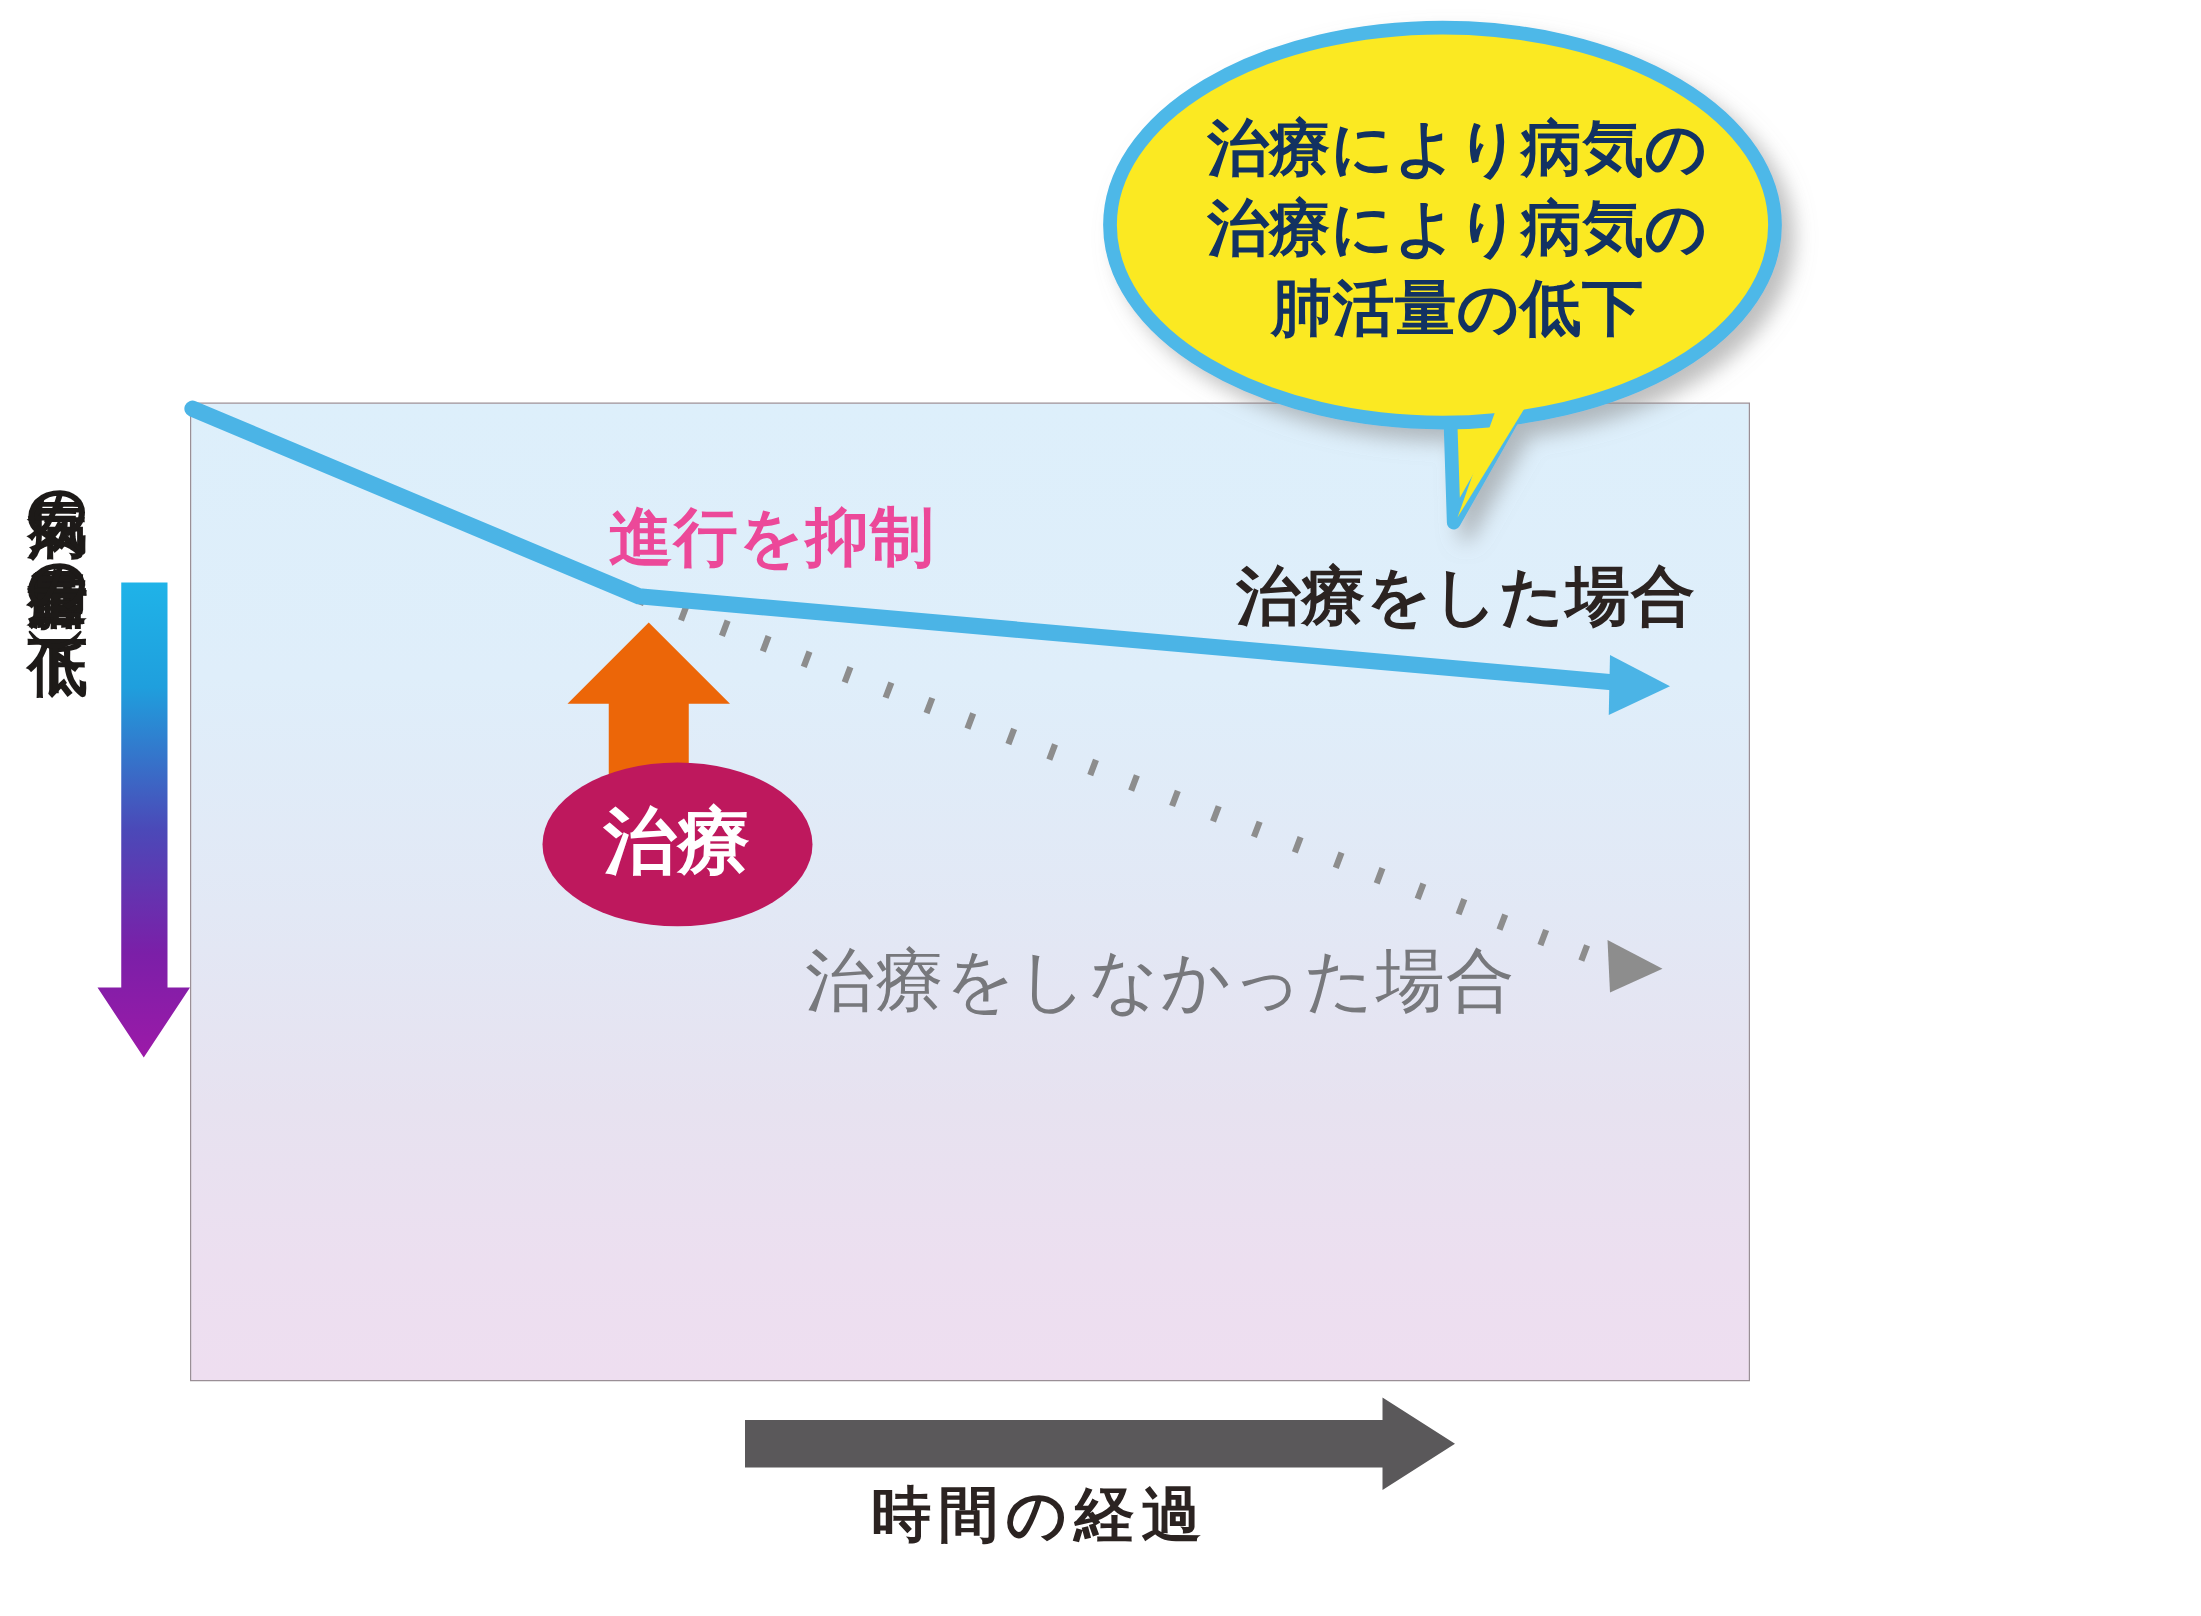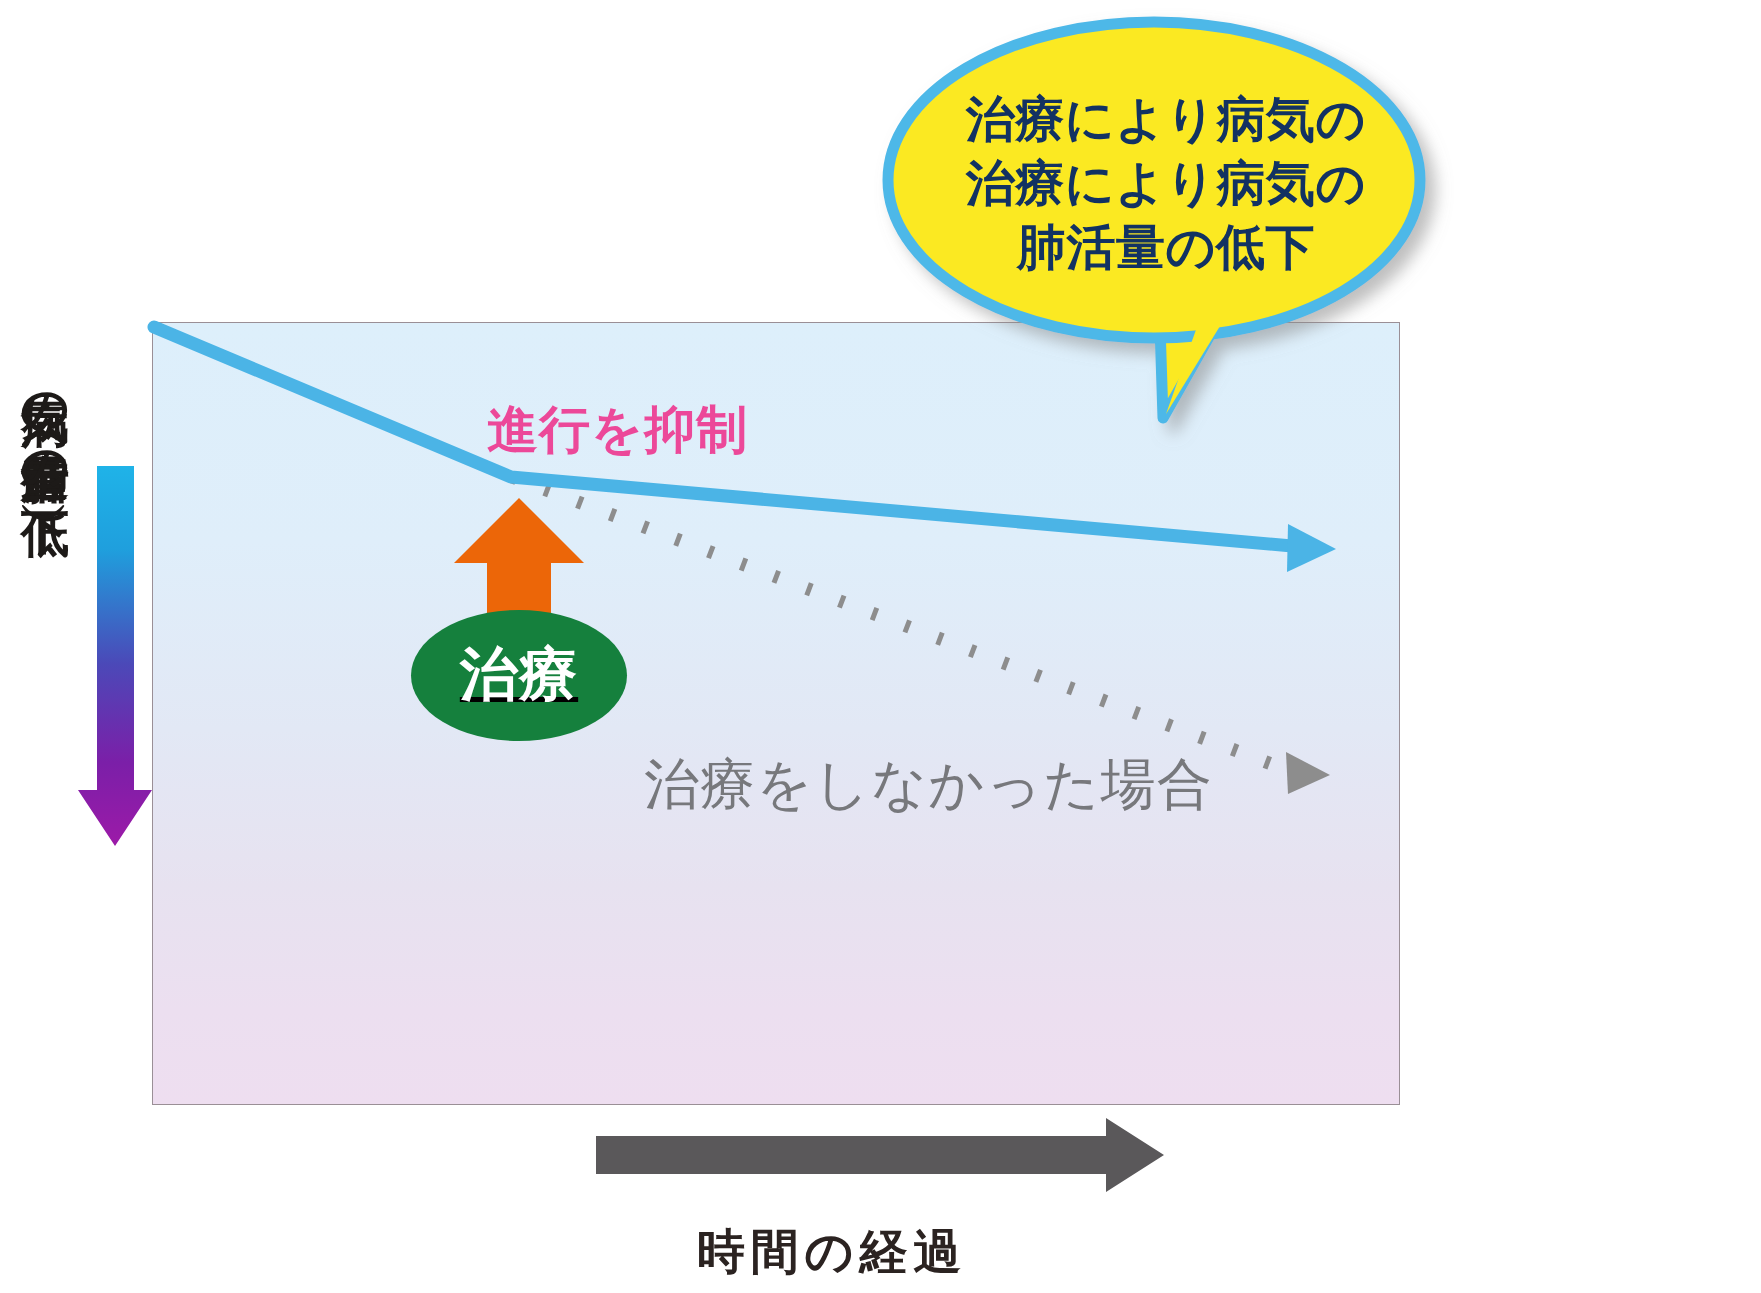--- a/index.html
+++ b/index.html
@@ -25,36 +25,36 @@
   .lbl-suppress{
     left:487px;top:396px;font-size:51px;color:#ec4899;font-weight:700;
   }
   .lbl-treated{
     left:989px;top:443px;font-size:51px;color:#2b2321;font-weight:700;
   }
   .lbl-untreated{
     left:644px;top:748px;font-size:55px;color:#77787c;font-weight:400;
   }
   .lbl-time{
-    left:697px;top:1180px;font-size:48px;color:#2b2321;font-weight:700;letter-spacing:.12em;margin-top:40px;
+    left:697px;top:1180px;font-size:48px;color:#2b2321;font-weight:700;letter-spacing:.12em;
   }
 
   
   .yaxis-caption{
     position:absolute;left:8px;top:360px;width:62px;
     font-size:48px;line-height:1.04;color:#1d1a18;font-weight:700;
     writing-mode:vertical-rl;text-orientation:upright;
     letter-spacing:.01em;height:640px;
   }
 
   
   .treat-oval{
-    position:absolute;left:411px;top:610px;width:216px;height:131px;
-    background:#15803d;border-radius:50%;
-    display:flex;align-items:center;justify-content:center;text-decoration:underline;
+    position:absolute;left:434px;top:610px;width:216px;height:131px;
+    background:#be185d;border-radius:50%;
+    display:flex;align-items:center;justify-content:center;
   }
   .treat-oval span{
     color:#ffffff;font-size:58px;font-weight:700;letter-spacing:.02em;
     line-height:1;transform:translateY(-2px);
   }
 
   
   .bubble{
     position:absolute;left:884px;top:21px;width:540px;height:320px;
   }
@@ -124,20 +124,21 @@
   <div class="bubble">
     <div class="bubble-text">
       <div>治療により病気の</div>
       <div>治療により病気の</div>
       <div>肺活量の低下</div>
     </div>
   </div>
 
   <div class="lbl lbl-suppress">進行を抑制</div>
 
+  <div class="lbl lbl-treated">治療をした場合</div>
 
   <div class="lbl lbl-untreated">治療をしなかった場合</div>
 
   <div class="treat-oval">
     <span>治療</span>
   </div>
 
   <div class="lbl lbl-time">時間の経過</div>
 
 </div>

